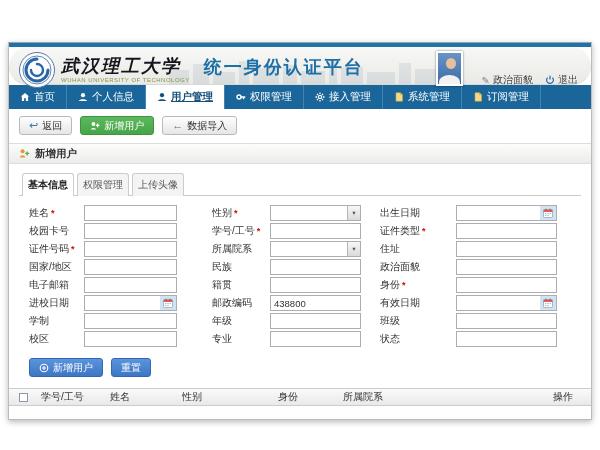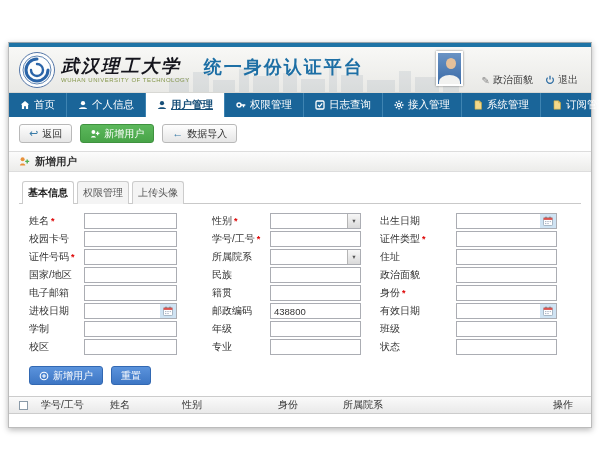--- a/index.html
+++ b/index.html
@@ -5,22 +5,22 @@
   * { margin:0; padding:0; box-sizing:border-box; }
   html,body { width:600px; height:450px; background:#fff; overflow:hidden;
     font-family:"Liberation Sans","DejaVu Sans",sans-serif; }
 
   .app { position:absolute; left:8px; top:42px; width:584px; background:#fff;
     border:1px solid #bcbcbc; border-top:1px solid #96a4ac;
     box-shadow:0 2px 6px rgba(0,0,0,.28); }
   .topline { height:4px; background:#1e74a6; }
 
   
-  .header { height:46px; background:linear-gradient(#f8f8f6,#e9e9e6); position:relative;
-    border-bottom:1px solid #d8d8d4; }
+  .header { height:38px; background:linear-gradient(#f8f8f6,#e9e9e6); position:relative;
+    border-bottom:1px solid #d8d8d4;border-radius:21px; }
   .logo { position:absolute; left:9px; top:4px; width:38px; height:38px; }
   .titles { position:absolute; left:52px; top:9px; display:flex; align-items:flex-start; }
   .uni-block { display:flex; flex-direction:column; }
   .uni-cn { font-family:"DejaVu Serif","Liberation Serif",serif; font-weight:bold;
     font-style:italic; font-size:18px; color:#15151d; letter-spacing:2px; line-height:20px; }
   .uni-en { font-size:6px; color:#85974b; letter-spacing:.5px; margin-top:1px; }
   .plat { font-size:18px; font-weight:bold; color:#1d6fa5; letter-spacing:2px;
     margin-left:14px; line-height:22px; }
   .skyline { position:absolute; left:160px; bottom:0; opacity:.13; }
   .avatar { position:absolute; right:128px; top:4px; width:27px; height:35px;
@@ -178,29 +178,20 @@
           <svg width="10" height="10" viewBox="0 0 10 10">
             <circle cx="3" cy="5" r="2" fill="none" stroke="currentColor" stroke-width="1.4"></circle>
             <path d="M4.8 4.3H9.3V5.8H8.2V7.2H6.8V5.8H4.8Z" fill="currentColor"></path>
           </svg>
         </span>
         <span>权限管理</span>
       </div>
       <div class="nav-item">
         <span class="nav-ic">
           <svg width="10" height="10" viewBox="0 0 10 10">
-            <rect x="1" y="1" width="8" height="8" rx="1.2" fill="none" stroke="currentColor" stroke-width="1.3"></rect>
-            <path d="M3 5L4.5 6.6L7.2 3.4" fill="none" stroke="currentColor" stroke-width="1.3"></path>
-          </svg>
-        </span>
-        <span>日志查询</span>
-      </div>
-      <div class="nav-item">
-        <span class="nav-ic">
-          <svg width="10" height="10" viewBox="0 0 10 10">
             <circle cx="5" cy="5" r="1.6" fill="none" stroke="currentColor" stroke-width="1.2"></circle>
             <g stroke="currentColor" stroke-width="1.3">
               <path d="M5 0.5V2.1M5 7.9V9.5M0.5 5H2.1M7.9 5H9.5M1.9 1.9L3 3M7 7L8.1 8.1M8.1 1.9L7 3M3 7L1.9 8.1"></path>
             </g>
           </svg>
         </span>
         <span>接入管理</span>
       </div>
       <div class="nav-item">
         <span class="nav-ic">

